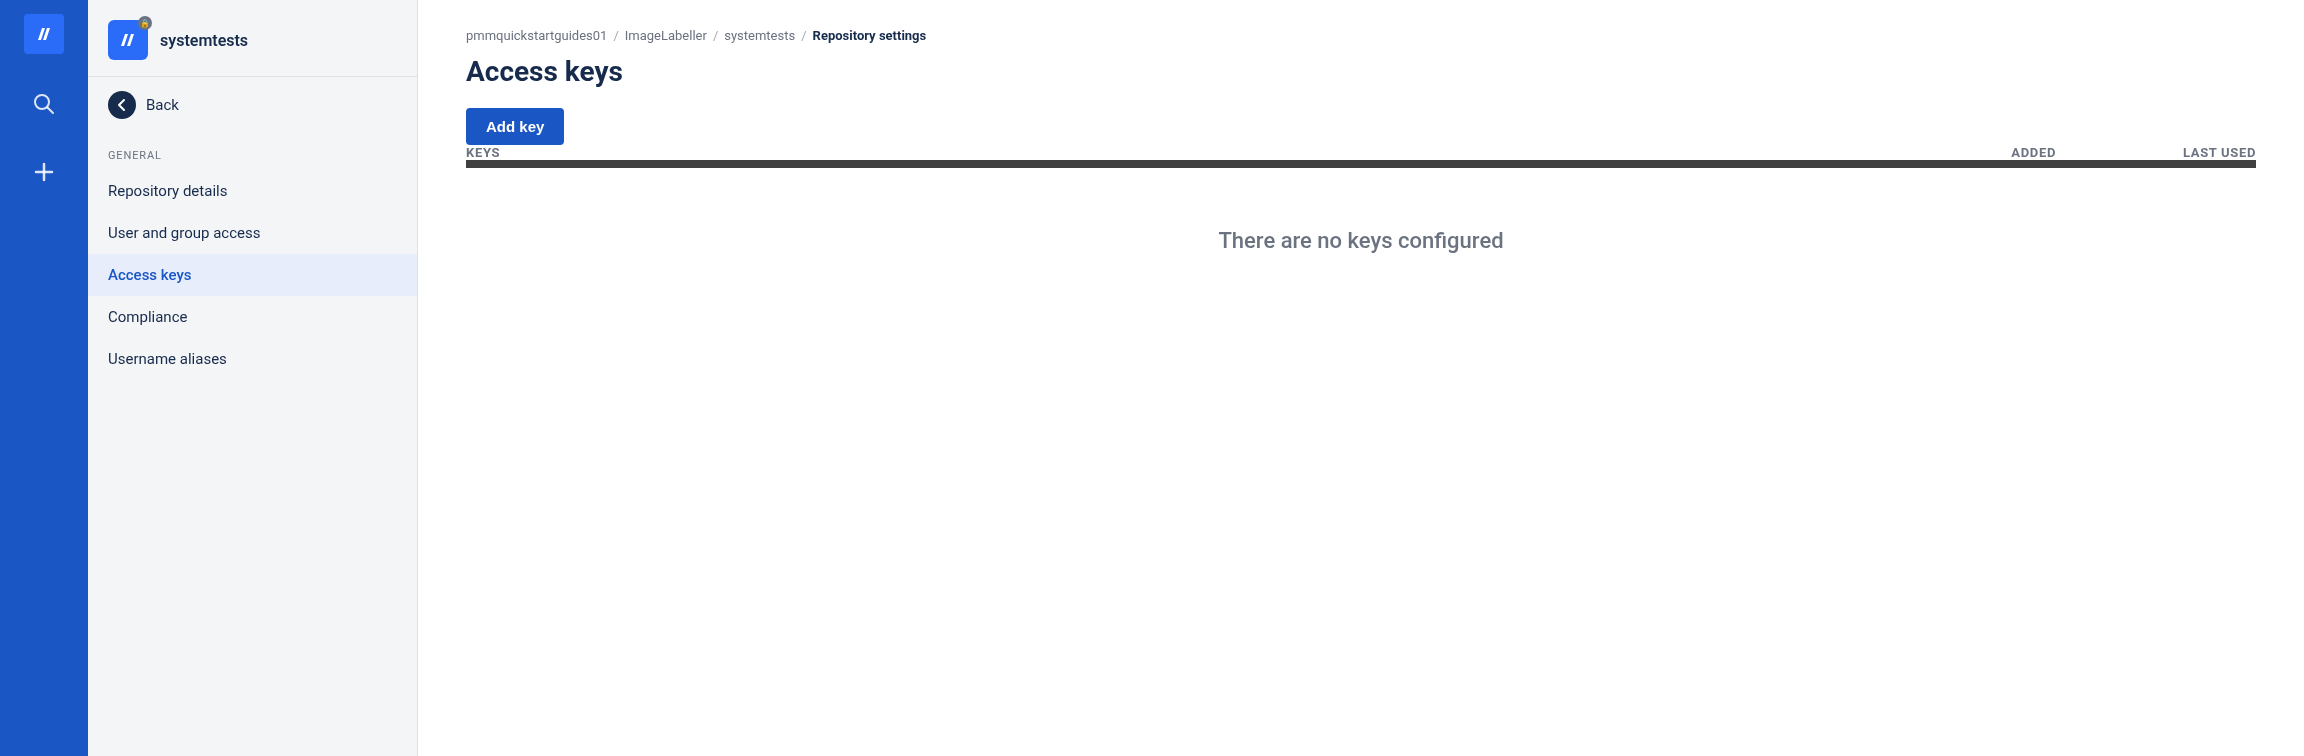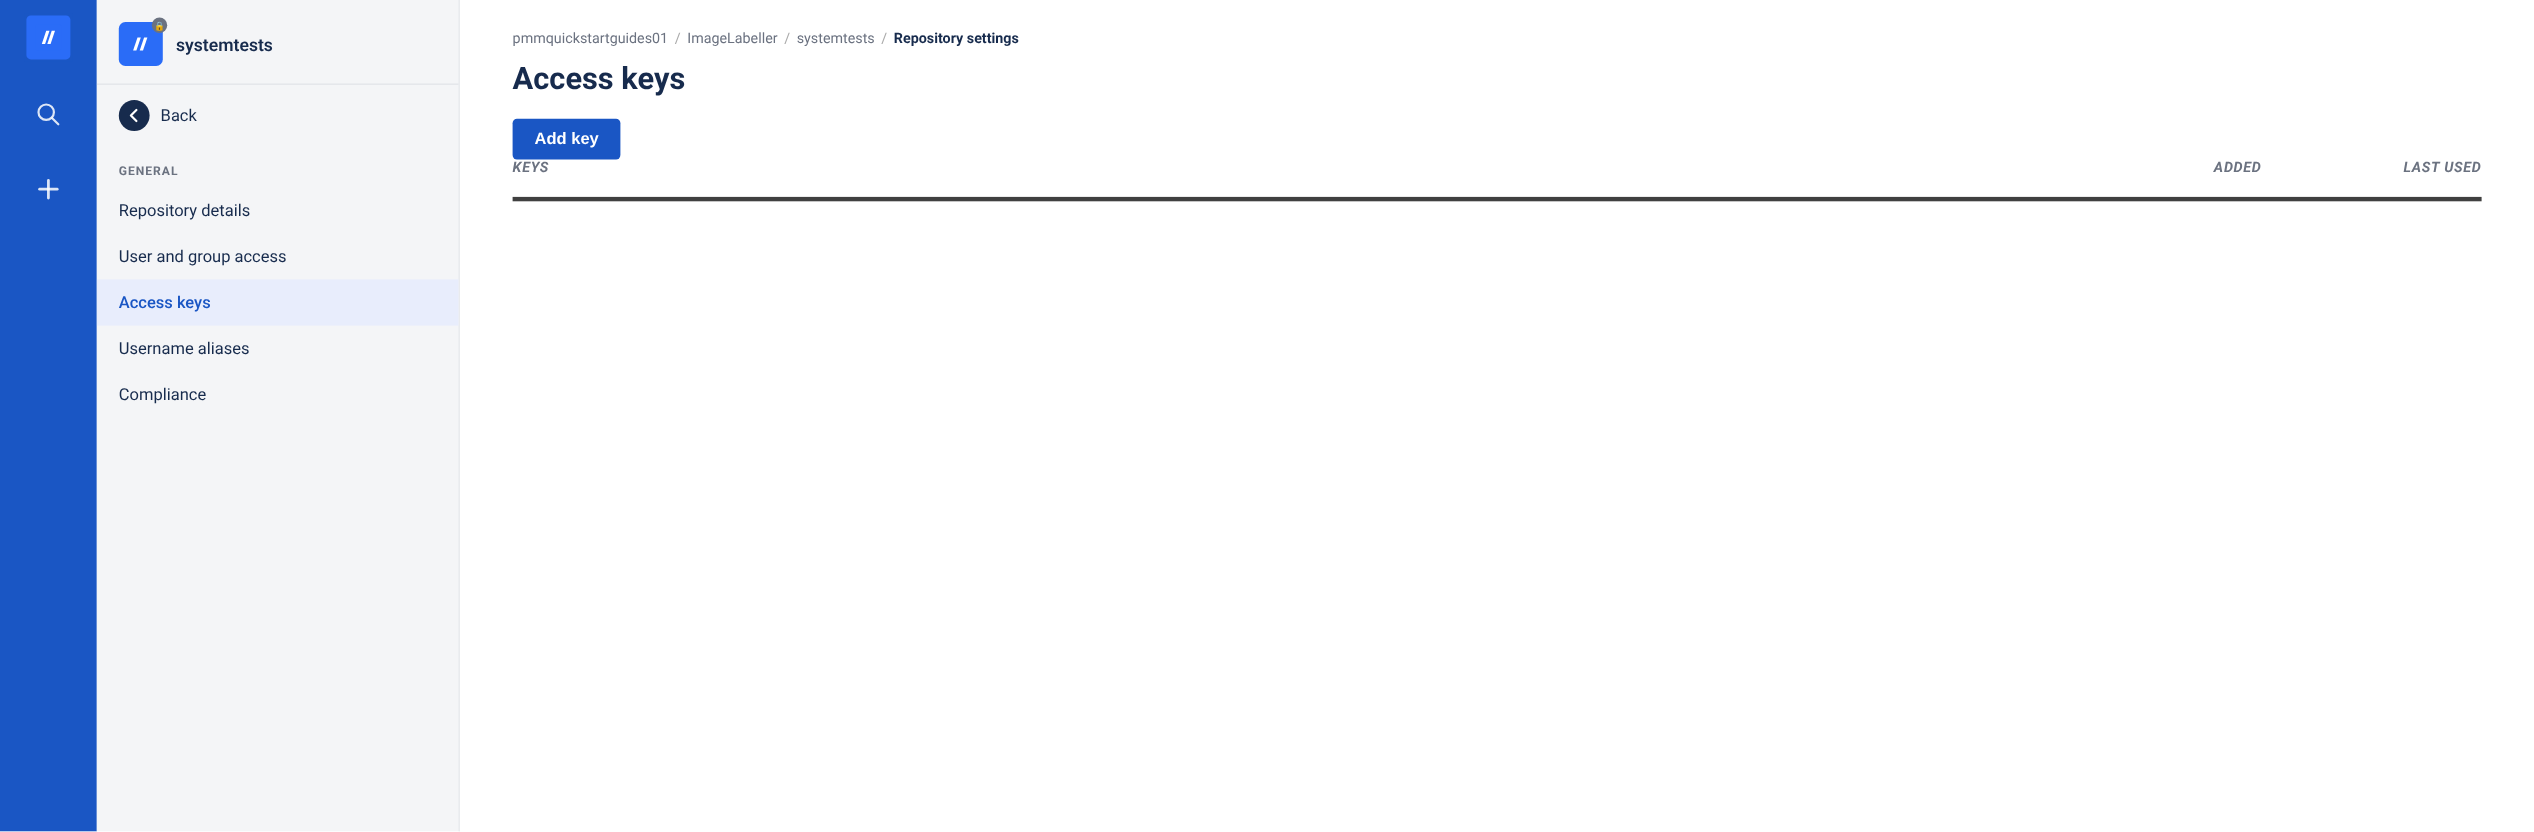--- a/index.html
+++ b/index.html
@@ -113,21 +113,21 @@
       background: #172b4d;
       border-radius: 50%;
       display: flex;
       align-items: center;
       justify-content: center;
       color: #fff;
       font-size: 14px;
     }
     .sidebar-section-label {
       font-size: 11px;
-      font-weight: 700;
+      font-weight: 400;
       color: #6b7280;
       letter-spacing: 0.08em;
       text-transform: uppercase;
       padding: 16px 20px 8px 20px;
     }
     .sidebar-item {
       display: flex;
       align-items: center;
       padding: 12px 20px;
       font-size: 15px;
@@ -182,24 +182,23 @@
       padding: 10px 20px;
       font-size: 15px;
       font-weight: 600;
       cursor: pointer;
     }
 
     
     .table-header {
       display: grid;
       grid-template-columns: 1fr 220px 200px;
-      border-bottom: 4px solid #404040;
-      padding-bottom: 19px;
+      border-bottom: 8px solid #404040;
+      padding-bottom: 0;
       margin-bottom: 0;
-      font-style: italic;
     }
     .table-col-label {
       font-size: 13px;
       font-weight: 700;
       color: #6b7280;
       text-transform: uppercase;
       letter-spacing: 0.05em;
     }
     .table-col-label.right { text-align: right; }
     .empty-state {
@@ -263,24 +262,24 @@
   <div class="sidebar-item">
     <span>Repository details</span>
   </div>
   <div class="sidebar-item">
     <span>User and group access</span>
   </div>
   <div class="sidebar-item active">
     <span>Access keys</span>
   </div>
   <div class="sidebar-item">
+    <span>Compliance</span>
+  </div>
+  <div class="sidebar-item">
     <span>Username aliases</span>
-  </div>
-  <div class="sidebar-item">
-    <span>Compliance</span>
   </div>
 </div>
 
 <div class="main-content">
   <nav class="breadcrumb">
     <span style="cursor:pointer;">pmmquickstartguides01</span>
     <span class="breadcrumb-sep">/</span>
     <span style="cursor:pointer;">ImageLabeller</span>
     <span class="breadcrumb-sep">/</span>
     <span style="cursor:pointer;">systemtests</span>
@@ -292,13 +291,14 @@
 
 
   <button class="add-key-btn">Add key</button>
 
   <div class="table-header">
     <div class="table-col-label">Keys</div>
     <div class="table-col-label right">Added</div>
     <div class="table-col-label right">Last used</div>
   </div>
 
+  <div class="empty-state">There are no keys configured</div>
 </div>
 
 </body></html>

